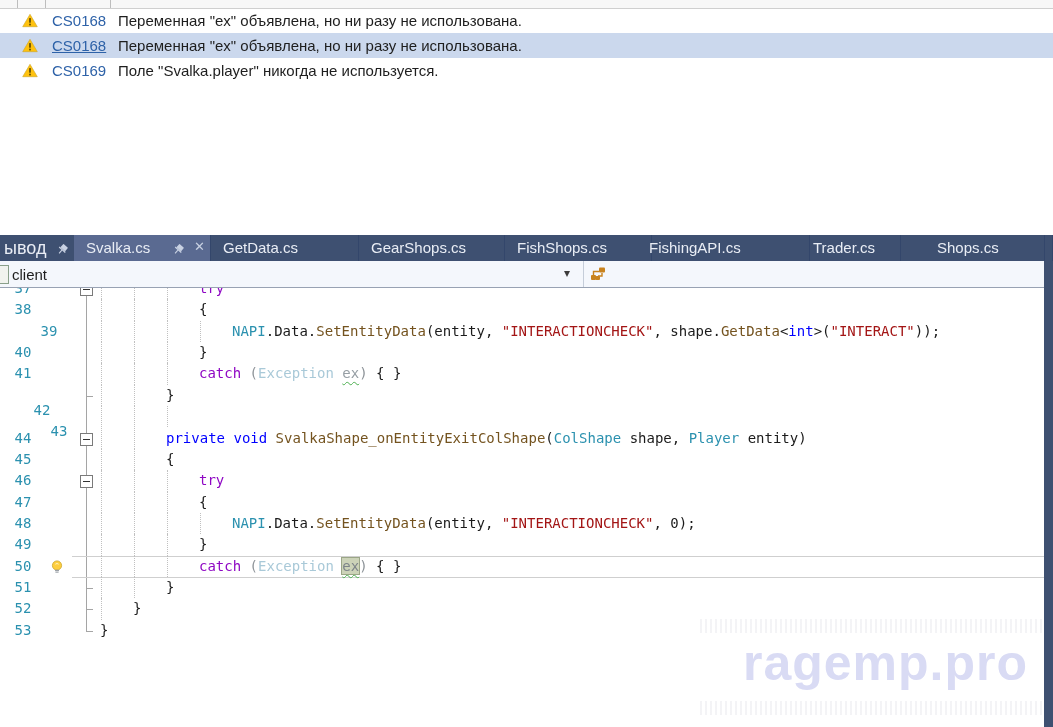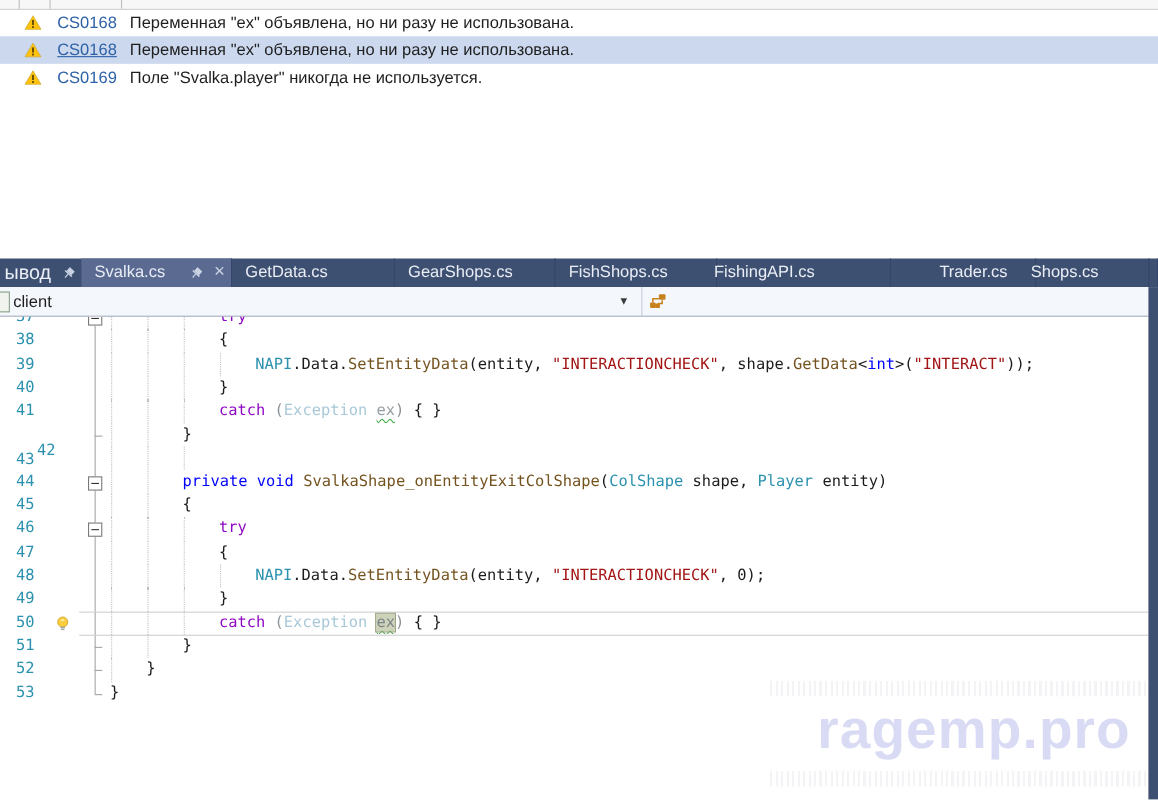--- a/index.html
+++ b/index.html
@@ -144,21 +144,21 @@
         </div>
         <div class="tab" style="left: 359px; width: 146px;">
           <span class="tab-label">GearShops.cs</span>
         </div>
         <div class="tab" style="left: 505px; width: 147px;">
           <span class="tab-label">FishShops.cs</span>
         </div>
         <div class="tab" style="left: 637px; width: 173px;">
           <span class="tab-label">FishingAPI.cs</span>
         </div>
-        <div class="tab" style="left: 842px; width: 100px;">
+        <div class="tab" style="left: 801px; width: 100px;">
           <span class="tab-label">Trader.cs</span>
         </div>
         <div class="tab" style="left: 925px; width: 120px;">
           <span class="tab-label">Shops.cs</span>
         </div>
         <div class="tab" style="left: 1045px; width: 8px;"></div>
       </div>
   </section>
 
   <section class="navbar">
@@ -186,30 +186,30 @@
     <div class="noise" style="left:700px;top:413px"></div>
     <div class="watermark">ragemp.pro</div>
   <div class="outline-line" style="top: 0px; height: 342.6px;"></div>
       <div class="ln" style="top: -10px;">37</div>
       <div class="fold-box" style="top: -5px;">
         <div class="minus"></div>
       </div>
       <div class="code-row" style="top: -10px;"><span class="iguide" style="left: 100.5px;"></span><span class="iguide" style="left: 133.5px;"></span><span class="iguide" style="left: 166.5px;"></span><span class="code-text" style="left: 199px;"><span class="tk-c">try</span></span></div>
       <div class="ln" style="top: 11.4px;">38</div>
       <div class="code-row" style="top: 11.4px;"><span class="iguide" style="left: 100.5px;"></span><span class="iguide" style="left: 133.5px;"></span><span class="iguide" style="left: 166.5px;"></span><span class="code-text" style="left: 199px;"><span class="tk-d">{</span></span></div>
-      <div class="ln" style="top: 32.7px;">39</div>
+      <div class="ln" style="top: 32.7px; margin-left: 26px;">39</div>
       <div class="code-row" style="top: 32.7px;"><span class="iguide" style="left: 100.5px;"></span><span class="iguide" style="left: 133.5px;"></span><span class="iguide" style="left: 166.5px;"></span><span class="iguide" style="left: 199.5px;"></span><span class="code-text" style="left: 232px;"><span class="tk-t">NAPI</span><span class="tk-d">.Data.</span><span class="tk-m">SetEntityData</span><span class="tk-d">(entity, </span><span class="tk-s">"INTERACTIONCHECK"</span><span class="tk-d">, shape.</span><span class="tk-m">GetData</span><span class="tk-d">&lt;</span><span class="tk-k">int</span><span class="tk-d">&gt;(</span><span class="tk-s">"INTERACT"</span><span class="tk-d">));</span></span></div>
       <div class="ln" style="top: 54.1px;">40</div>
       <div class="code-row" style="top: 54.1px;"><span class="iguide" style="left: 100.5px;"></span><span class="iguide" style="left: 133.5px;"></span><span class="iguide" style="left: 166.5px;"></span><span class="code-text" style="left: 199px;"><span class="tk-d">}</span></span></div>
       <div class="ln" style="top: 75.4px;">41</div>
       <div class="code-row" style="top: 75.4px;"><span class="iguide" style="left: 100.5px;"></span><span class="iguide" style="left: 133.5px;"></span><span class="iguide" style="left: 166.5px;"></span><span class="code-text" style="left: 199px;"><span class="tk-c">catch</span><span class="tk-d"> </span><span class="tk-f">(</span><span class="tk-ft">Exception</span><span class="tk-d"> </span><span class="tk-ex">ex</span><span class="tk-f">)</span><span class="tk-d"> { }</span></span></div>
       <div class="ln" style="top: 112px; margin-left: 19px;">42</div>
       <div class="fold-hook" style="top: 107.8px;"></div>
       <div class="code-row" style="top: 96.8px;"><span class="iguide" style="left: 100.5px;"></span><span class="iguide" style="left: 133.5px;"></span><span class="code-text" style="left: 166px;"><span class="tk-d">}</span></span></div>
-      <div class="ln" style="top: 120px;">43</div>
+      <div class="ln" style="top: 133px; margin-left: 36px;">43</div>
       <div class="code-row" style="top: 118.1px;"><span class="iguide" style="left: 100.5px;"></span><span class="iguide" style="left: 133.5px;"></span><span class="iguide" style="left: 166.5px;"></span><span class="code-text" style="left: 100px;"></span></div>
       <div class="ln" style="top: 139.5px;">44</div>
       <div class="fold-box" style="top: 144.5px;">
         <div class="minus"></div>
       </div>
       <div class="code-row" style="top: 139.5px;"><span class="iguide" style="left: 100.5px;"></span><span class="iguide" style="left: 133.5px;"></span><span class="code-text" style="left: 166px;"><span class="tk-k">private</span><span class="tk-d"> </span><span class="tk-k">void</span><span class="tk-d"> </span><span class="tk-m">SvalkaShape_onEntityExitColShape</span><span class="tk-d">(</span><span class="tk-t">ColShape</span><span class="tk-d"> shape, </span><span class="tk-t">Player</span><span class="tk-d"> entity)</span></span></div>
       <div class="ln" style="top: 160.8px;">45</div>
       <div class="code-row" style="top: 160.8px;"><span class="iguide" style="left: 100.5px;"></span><span class="iguide" style="left: 133.5px;"></span><span class="code-text" style="left: 166px;"><span class="tk-d">{</span></span></div>
       <div class="ln" style="top: 182.2px;">46</div>
       <div class="fold-box" style="top: 187.2px;">

